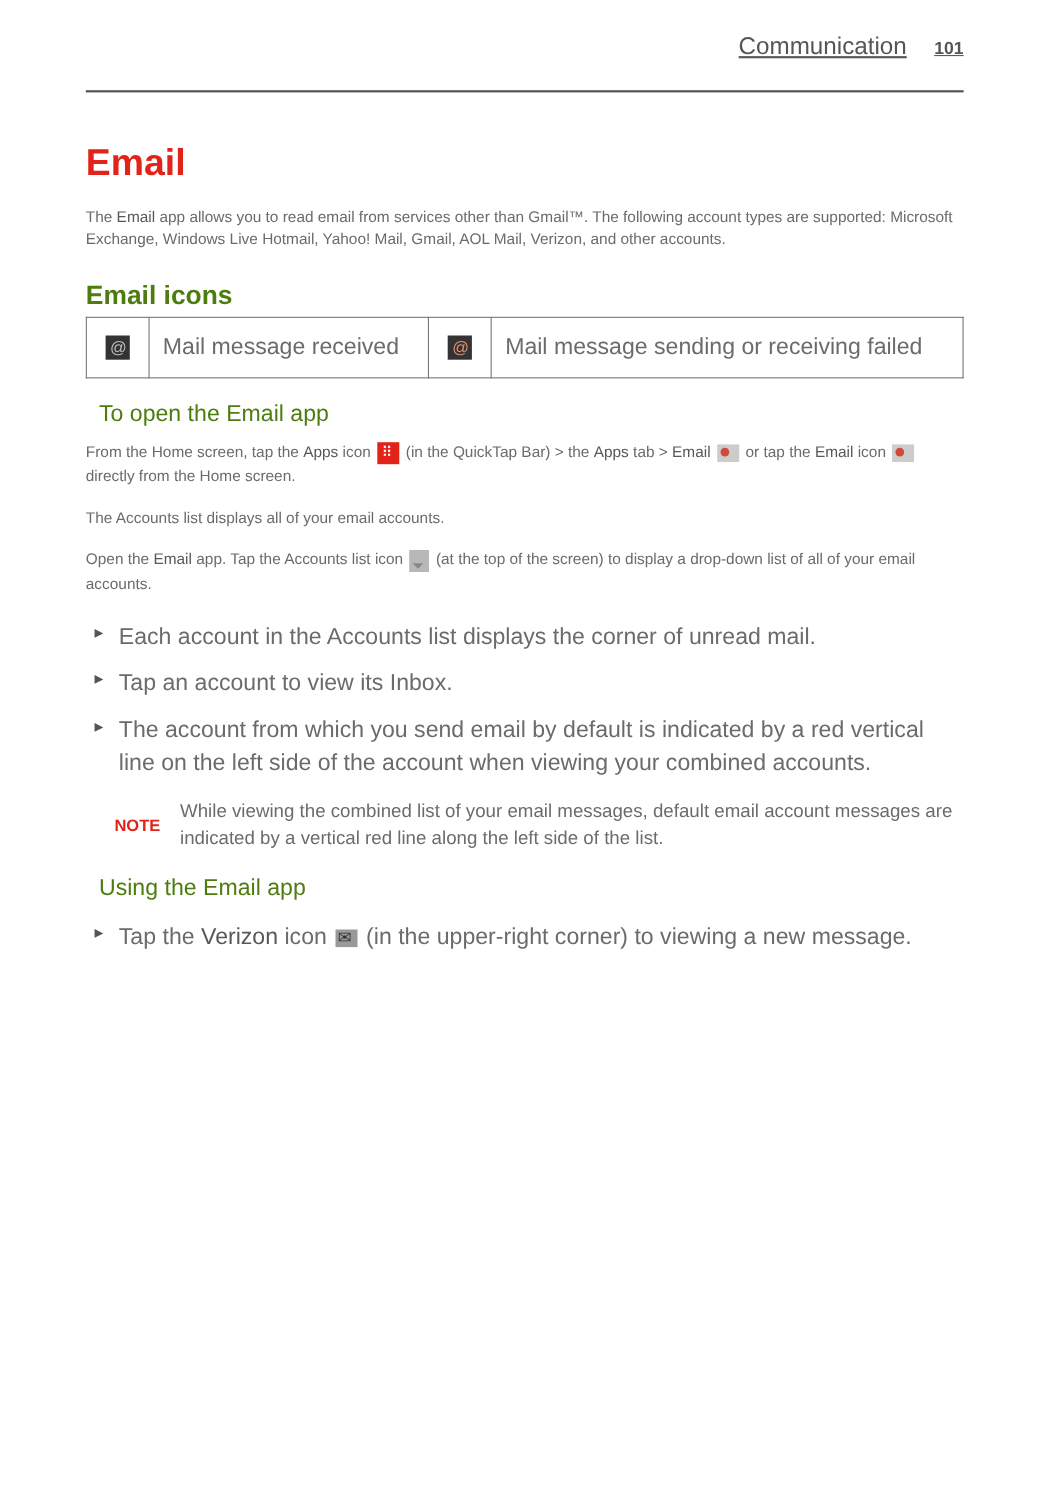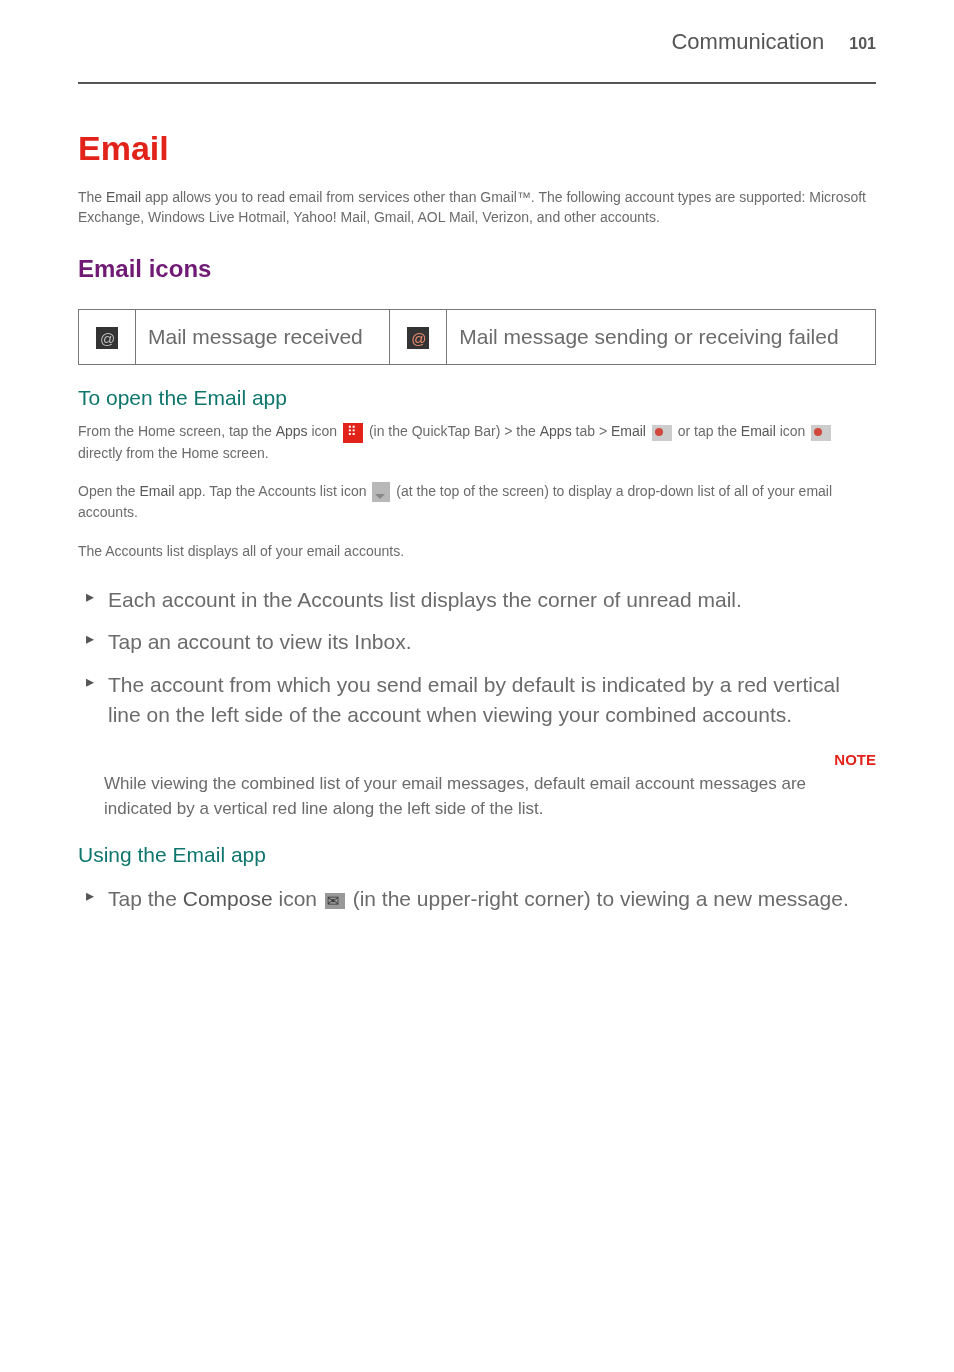--- a/index.html
+++ b/index.html
@@ -23,20 +23,21 @@
     margin-bottom: 8px;
   }
   .header-row {
     display: flex;
     justify-content: flex-end;
     align-items: baseline;
     gap: 14px;
     position: relative;
     top: -34px;
     margin-bottom: -10px;
+    text-decoration: underline;
   }
   .section-name {
     color: #555;
     font-size: 22px;
     font-weight: 400;
   }
   .page-number {
     color: #555;
     font-size: 16px;
     font-weight: 700;
@@ -52,30 +53,30 @@
     color: #6b6b6b;
     font-weight: 300;
     font-size: 14px;
     margin: 0 0 18px 0;
   }
   .bold-inline {
     font-weight: 500;
     color: #585858;
   }
   h2.subheading {
-    color: #701a75;
+    color: #4d7c0f;
     font-size: 24px;
     font-weight: 700;
-    margin: 24px 0 22px 0;
+    margin: 24px 0 1px 0;
   }
   h3.minorheading {
-    color: #0f766e;
+    color: #4d7c0f;
     font-size: 21px;
     font-weight: 500;
-    margin: 18px 0 8px 0;
+    margin: 18px 0 8px 12px;
   }
   table.icon-table {
     border-collapse: collapse;
     width: 100%;
     margin-bottom: 16px;
   }
   table.icon-table td {
     border: 1px solid #777;
     padding: 12px 12px;
     vertical-align: middle;
@@ -192,24 +193,23 @@
   ul.bullets li::before {
     content: "▸";
     position: absolute;
     left: 8px;
     top: 6px;
     color: #555;
     font-size: 16px;
   }
   .note-row {
     display: flex;
-    gap: 2px;
+    gap: 18px;
     margin: 6px 0 14px 26px;
-    align-items: flex-end;
-    flex-direction: column;
+    align-items: center;
   }
   .note-label {
     color: #e2231a;
     font-weight: 700;
     font-size: 15px;
     flex: 0 0 auto;
     padding-top: 2px;
   }
   .note-text {
     color: #6b6b6b;
@@ -253,38 +253,38 @@
     </table>
 
   <h3 class="minorheading">To open the Email app</h3>
 
   <p class="body-text">
     <span>From the Home screen, tap the </span><span class="bold-inline">Apps</span><span> icon </span><span class="apps-icon"></span><span> (in the QuickTap Bar) &gt; the </span><span class="bold-inline">Apps</span><span> tab &gt; </span><span class="bold-inline">Email</span> <span class="email-icon"></span><span> or tap the </span><span class="bold-inline">Email</span><span> icon </span><span class="email-icon"></span><span> directly from the Home screen.</span>
   </p>
 
 
 
+  <p class="body-text">The Accounts list displays all of your email accounts.</p>
+
   <p class="body-text">
     <span>Open the </span><span class="bold-inline">Email</span><span> app. Tap the Accounts list icon </span><span class="accounts-icon"></span><span> (at the top of the screen) to display a drop-down list of all of your email accounts.</span>
   </p>
-
-  <p class="body-text">The Accounts list displays all of your email accounts.</p>
 
   <ul class="bullets">
     <li>Each account in the Accounts list displays the corner of unread mail.</li>
     <li>Tap an account to view its Inbox.</li>
     <li>The account from which you send email by default is indicated by a red vertical line on the left side of the account when viewing your combined accounts.</li>
   </ul>
 
   <div class="note-row">
     <div class="note-label">NOTE</div>
     <div class="note-text">While viewing the combined list of your email messages, default email account messages are indicated by a vertical red line along the left side of the list.</div>
   </div>
 
   <h3 class="minorheading">Using the Email app</h3>
 
   <ul class="bullets">
     <li>
-      <span>Tap the </span><span class="bold-inline">Compose</span><span> icon </span><span class="compose-icon"></span><span> (in the upper-right corner) to viewing a new message.</span>
+      <span>Tap the </span><span class="bold-inline">Verizon</span><span> icon </span><span class="compose-icon"></span><span> (in the upper-right corner) to viewing a new message.</span>
     </li>
   </ul>
 
 </div>
 
 </body></html>

